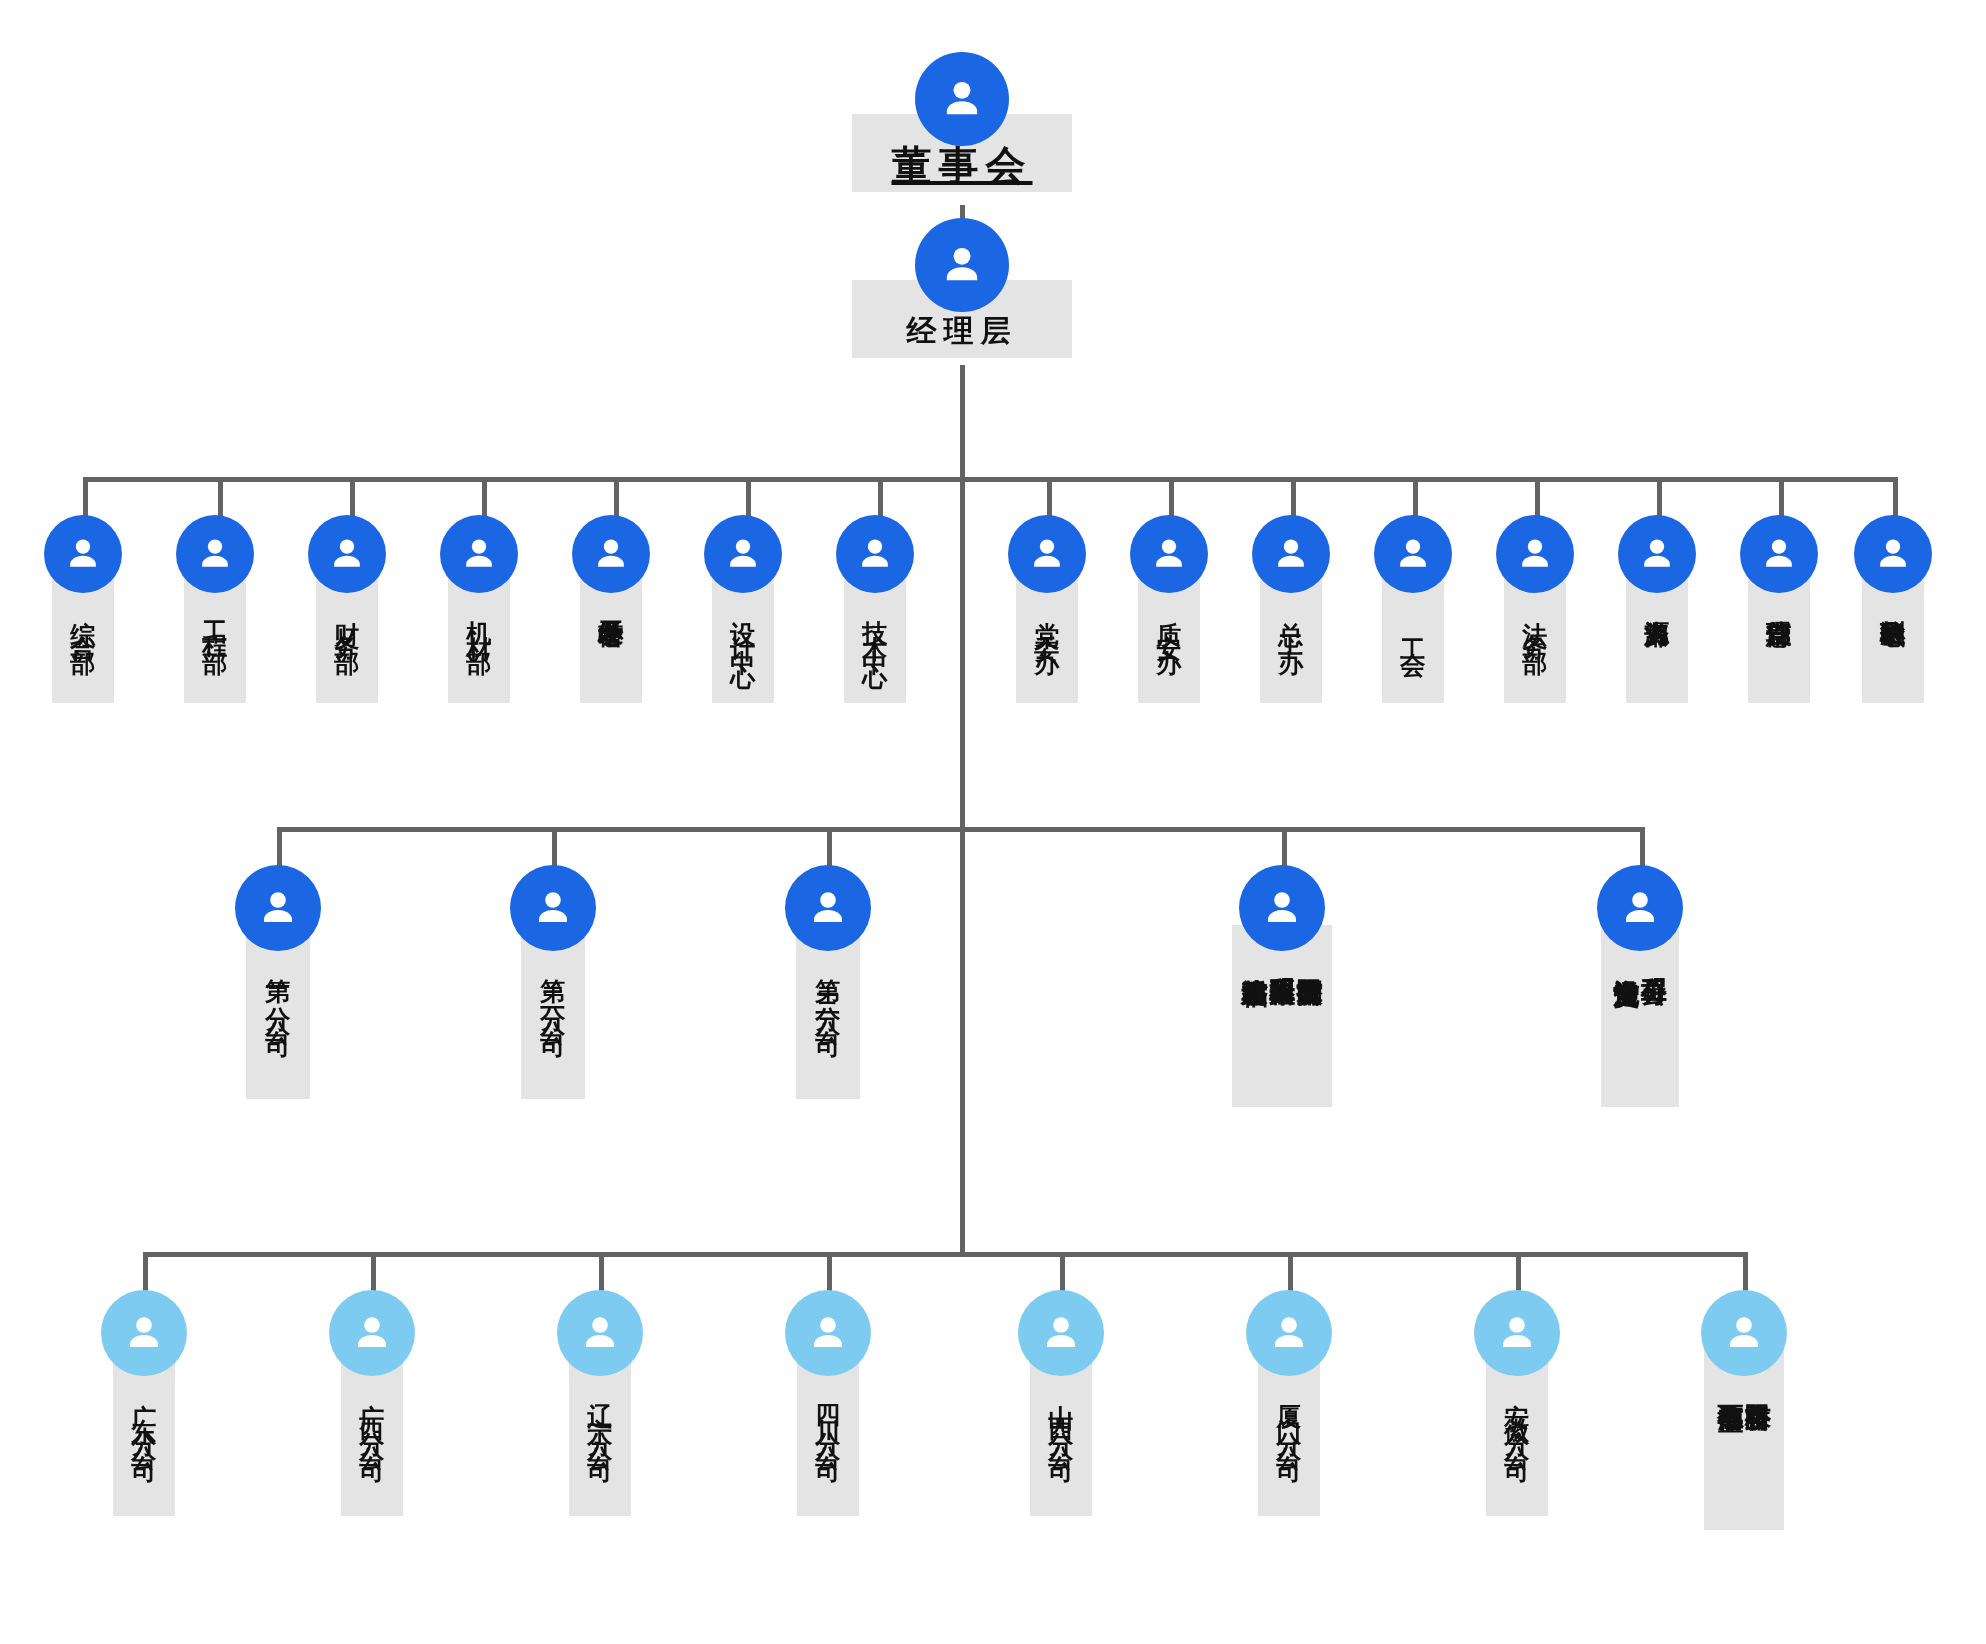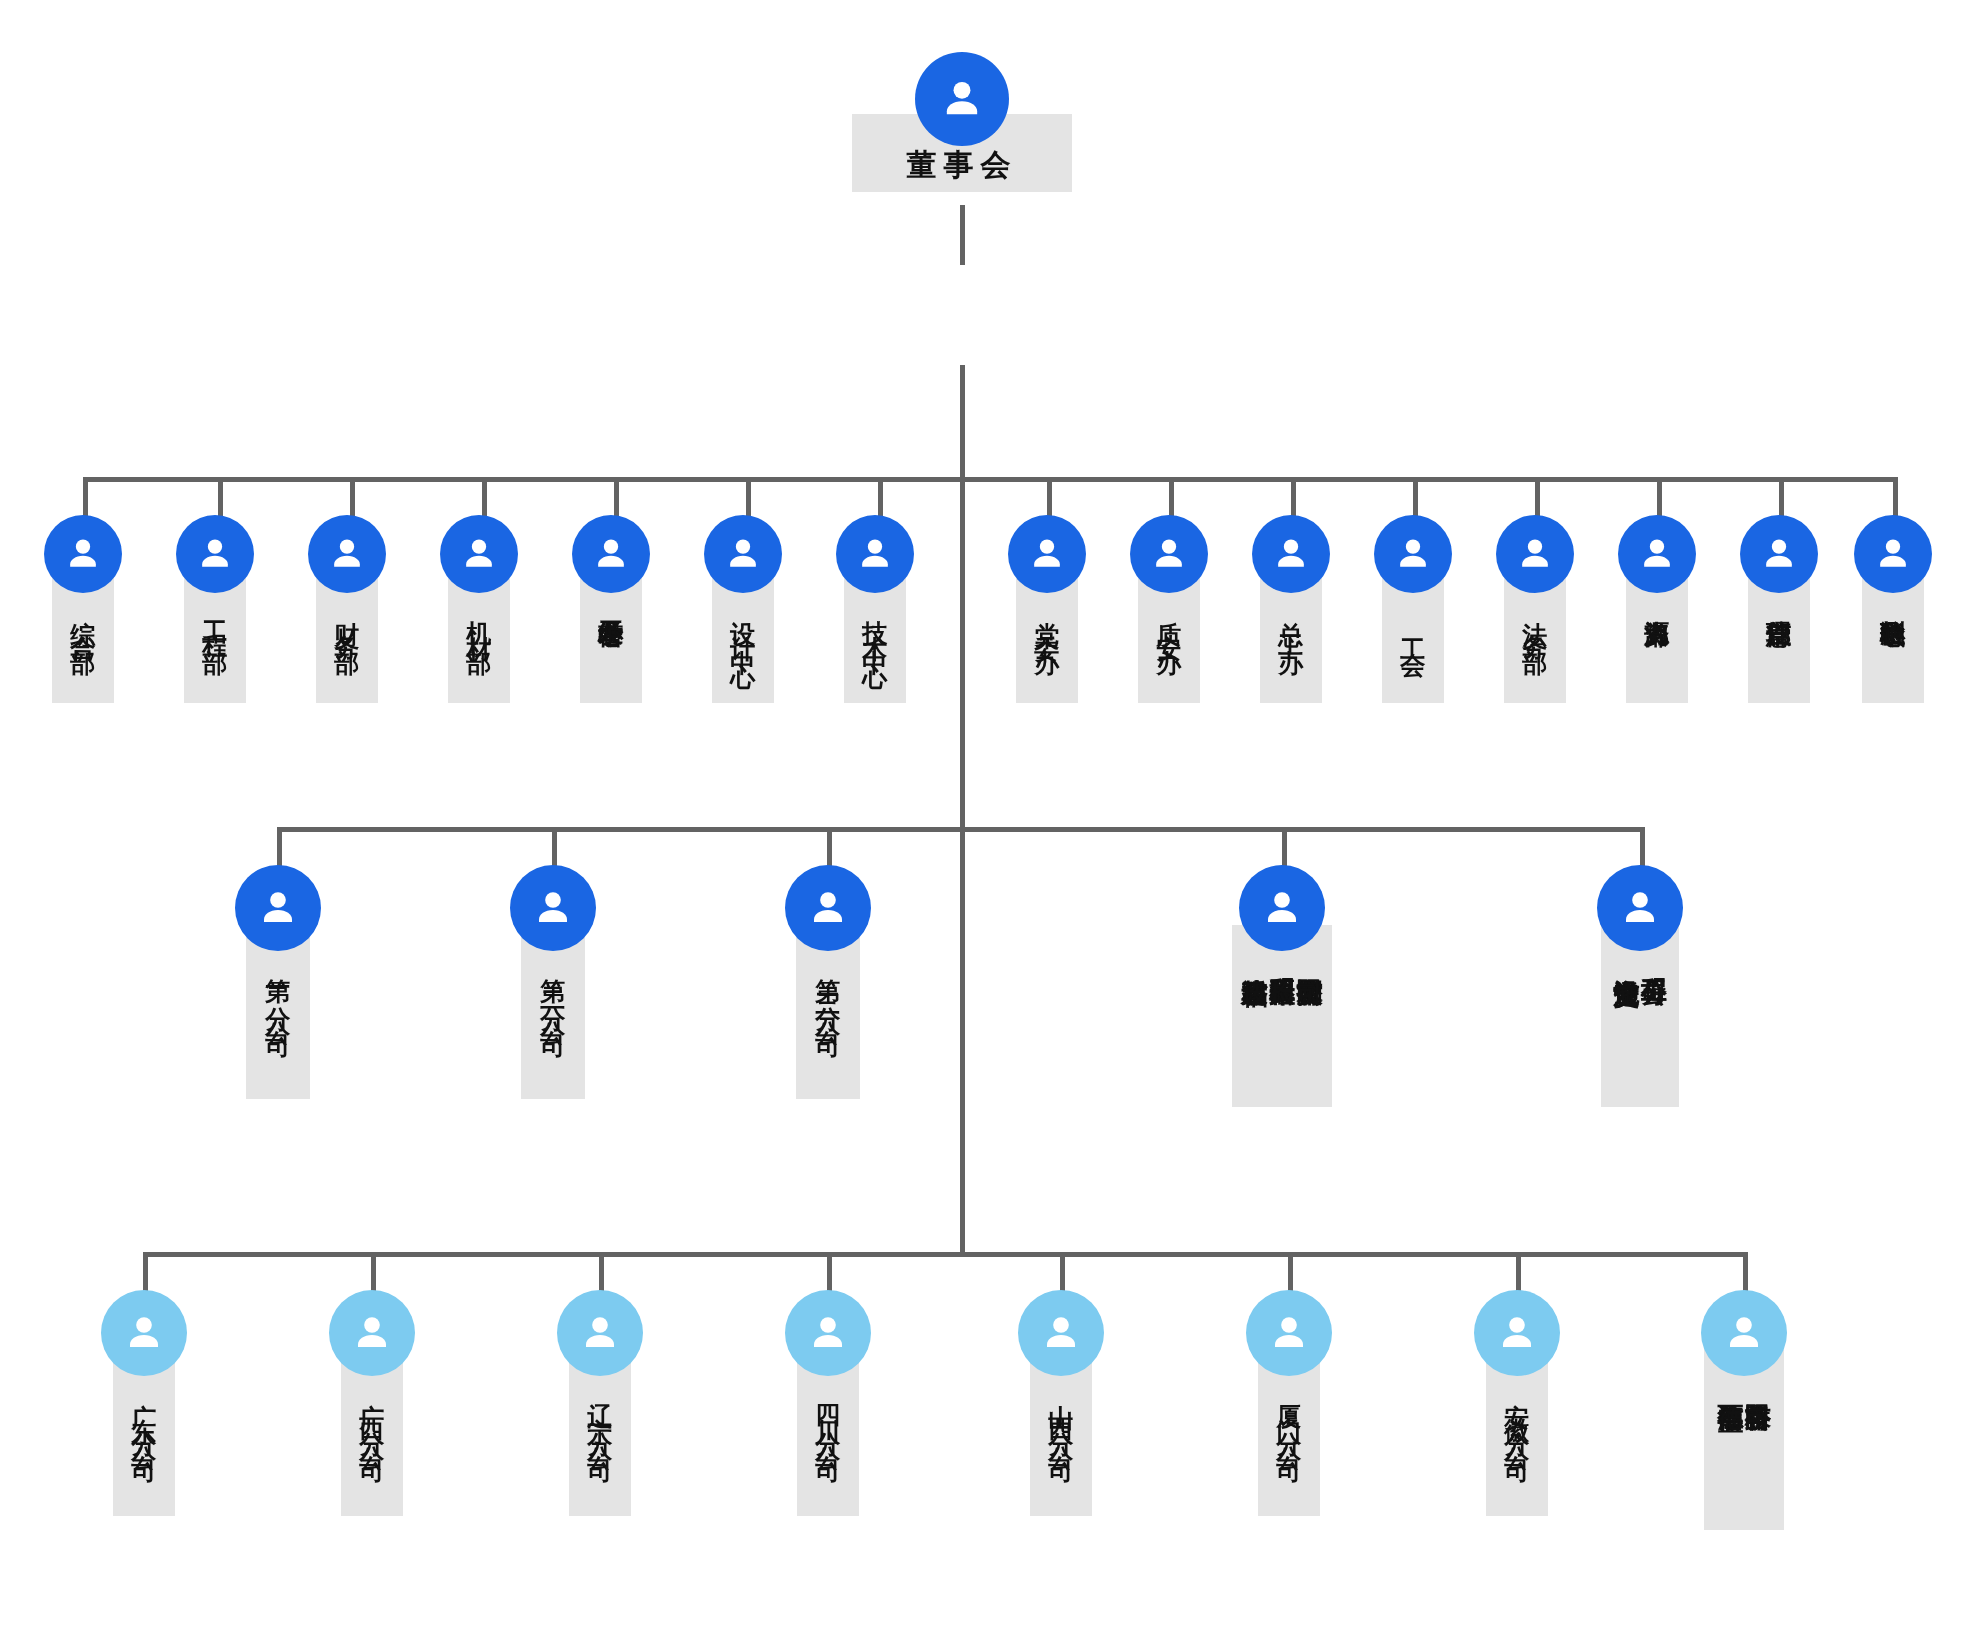--- a/index.html
+++ b/index.html
@@ -93,24 +93,35 @@
   <div class="line v" style="left:1743px;top:1252px;height:40px;"></div>
 
   <div class="node" style="left:852px;top:52px;width:220px;">
     <div class="avatar" style="width:94px;height:94px;background:#1a66e3;">
       <svg width="52" height="52" viewBox="0 0 24 24" aria-hidden="true">
         <circle cx="12" cy="8" r="3.9" fill="#ffffff"></circle>
         <path d="M12 13c-4.1 0-7 2.3-7 4.6V19h14v-1.4C19 15.3 16.1 13 12 13z" fill="#ffffff"></path>
       </svg>
     </div>
     <div class="plate horiz" style="width:220px;height:78px;margin-top:-32px;padding-top:24px;">
-      <span class="label" style="font-size:30px;">董事会</span>
-    </div>
-  </div>
-
+      <span class="label" style="font-size:40px;text-decoration:underline;">董事会</span>
+    </div>
+  </div>
+
+  <div class="node" style="left:852px;top:218px;width:220px;">
+    <div class="avatar" style="width:94px;height:94px;background:#1a66e3;">
+      <svg width="52" height="52" viewBox="0 0 24 24" aria-hidden="true">
+        <circle cx="12" cy="8" r="3.9" fill="#ffffff"></circle>
+        <path d="M12 13c-4.1 0-7 2.3-7 4.6V19h14v-1.4C19 15.3 16.1 13 12 13z" fill="#ffffff"></path>
+      </svg>
+    </div>
+    <div class="plate horiz" style="width:220px;height:78px;margin-top:-32px;padding-top:24px;">
+      <span class="label" style="font-size:30px;">经理层</span>
+    </div>
+  </div>
 
   <div class="node" style="left:35px;top:515px;width:96px;">
     <div class="avatar" style="width:78px;height:78px;background:#1a66e3;">
       <svg width="44" height="44" viewBox="0 0 24 24">
           <circle cx="12" cy="8" r="3.9" fill="#fff"></circle>
           <path d="M12 13c-4.1 0-7 2.3-7 4.6V19h14v-1.4C19 15.3 16.1 13 12 13z" fill="#fff"></path>
         </svg>
     </div>
     <div class="plate vert" style="width:62px;height:136px;">
       <span class="label loose" style="font-size:25px;">综合部</span>

